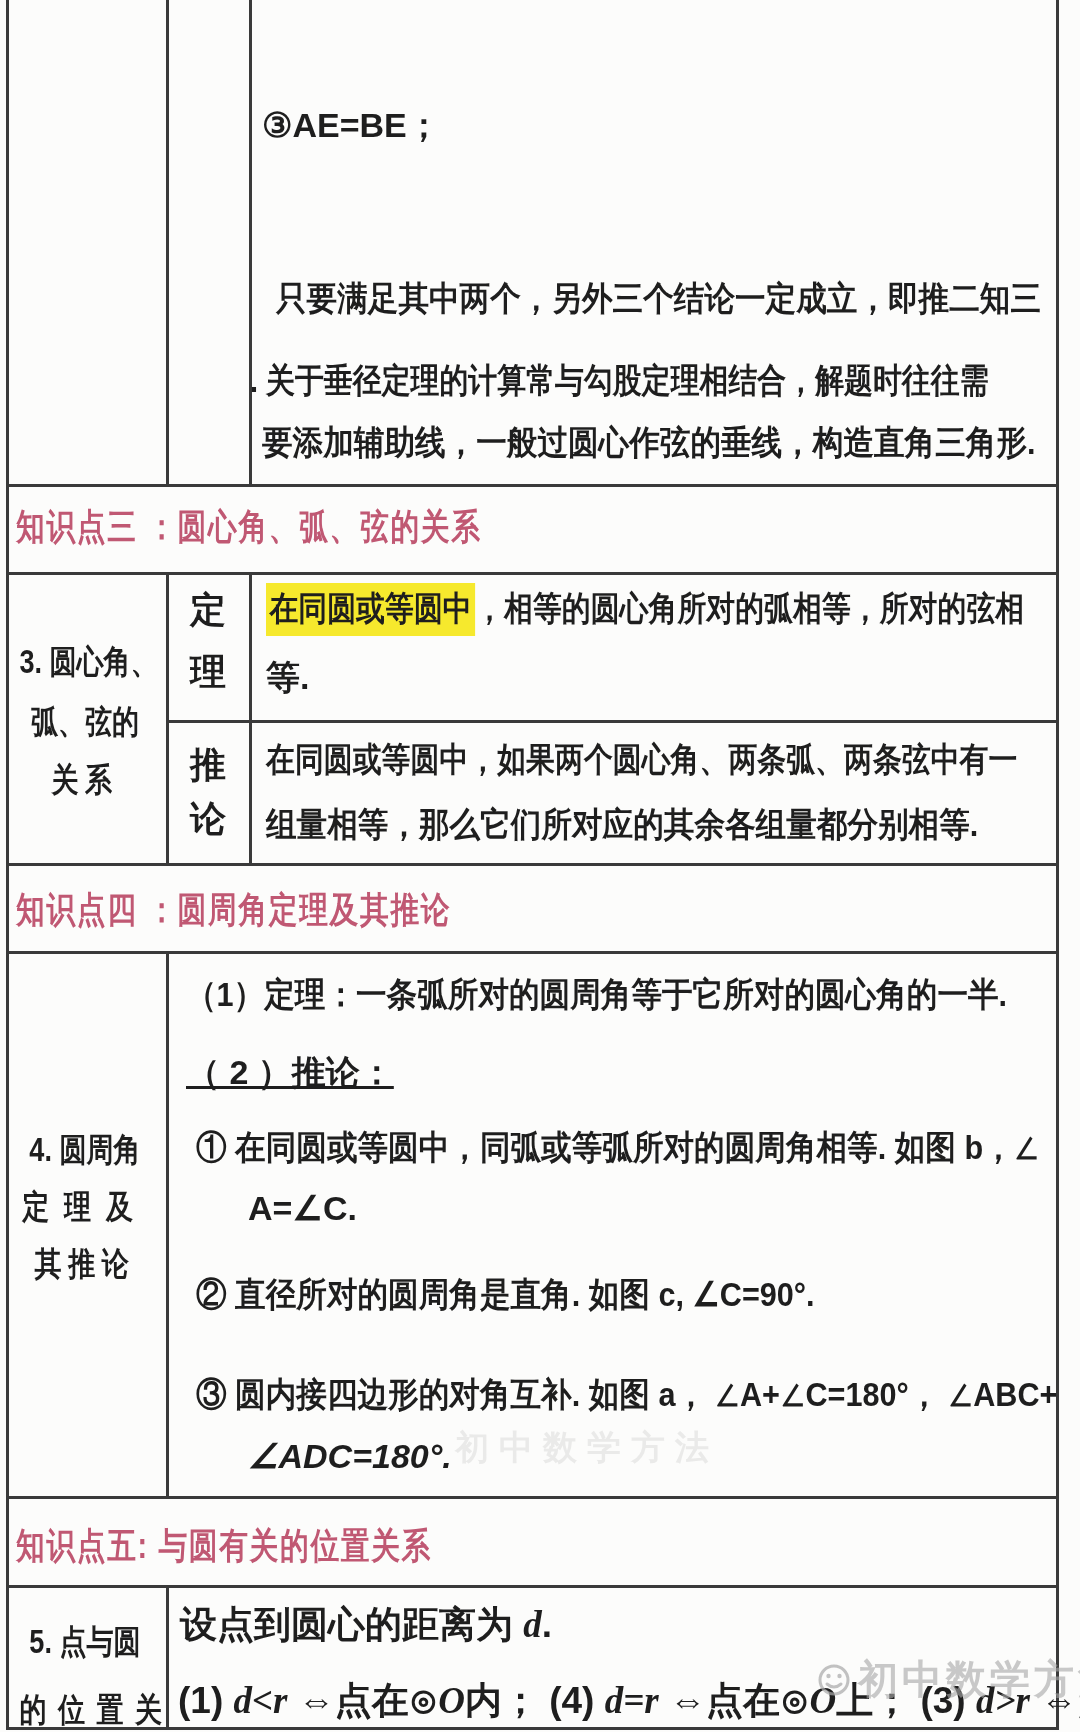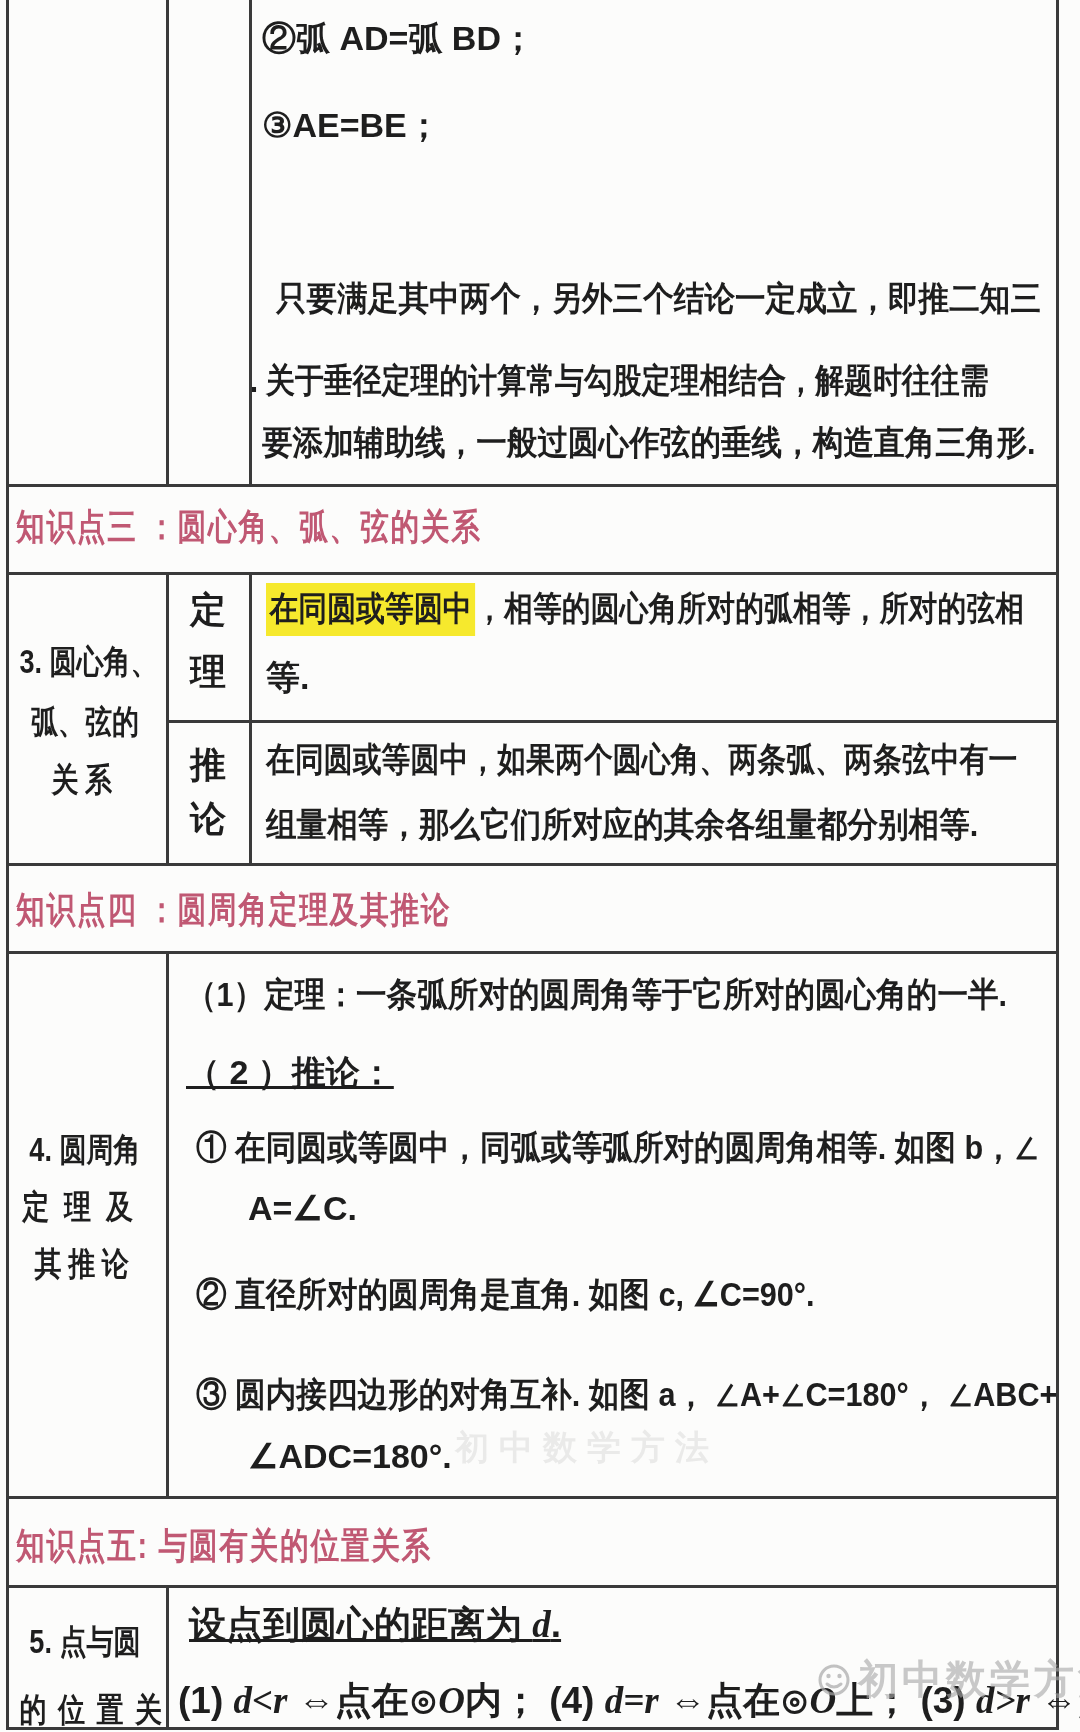--- a/index.html
+++ b/index.html
@@ -54,21 +54,20 @@
   <div class="hline" style="top:951px;"></div>
 
   <div class="vline" style="left:166px; top:951px; height:545px;"></div>
 
   <div class="hline" style="top:1496px;"></div>
   <div class="hline" style="top:1585px;"></div>
 
   <div class="vline" style="left:166px; top:1585px; height:142px;"></div>
   <div class="hline" style="top:1727px;"></div>
 
-  <div class="txt" style="left:262px; top:16px;">②弧 AD=弧 BD；</div>
   <div class="txt" style="left:262px; top:103px;">③AE=BE；</div>
   <div class="txt cx90" style="left:276px; top:276px;">只要满足其中两个，另外三个结论一定成立，即推二知三</div>
   <div class="txt cx85" style="left:250px; top:358px;">. 关于垂径定理的计算常与勾股定理相结合，解题时往往需</div>
   <div class="txt cx90" style="left:262px; top:420px;">要添加辅助线，一般过圆心作弦的垂线，构造直角三角形.</div>
 
   <div class="txt pink cx80" style="left:16px; top:503px;">知识点三 ：圆心角、弧、弦的关系</div>
 
   <div class="lbl" style="top:640px;">3. 圆心角、</div>
   <div class="lbl" style="top:700px;">弧、弦的</div>
   <div class="lbl ls8" style="top:758px;">关系</div>
@@ -90,30 +89,30 @@
   <div class="lbl" style="top:1128px;">4. 圆周角</div>
   <div class="lbl ls18" style="top:1185px;">定理及</div>
   <div class="lbl ls8" style="top:1242px;">其推论</div>
 
   <div class="txt cx90" style="left:186px; top:972px;">（1）定理：一条弧所对的圆周角等于它所对的圆心角的一半.</div>
   <div class="txt" style="left:186px; top:1050px;text-decoration:underline;">（ 2 ）推论：</div>
   <div class="txt cx90" style="left:196px; top:1125px;">① 在同圆或等圆中，同弧或等弧所对的圆周角相等. 如图 b，∠</div>
   <div class="txt" style="left:248px; top:1188px;">A=∠C.</div>
   <div class="txt cx90" style="left:196px; top:1272px;">② 直径所对的圆周角是直角. 如图 c, ∠C=90°.</div>
   <div class="txt cx90" style="left:196px; top:1372px;">③ 圆内接四边形的对角互补. 如图 a， ∠A+∠C=180°， ∠ABC+</div>
-  <div class="txt" style="left:248px; top:1436px;">∠ADC=180°.</div>
+  <div class="txt" style="left:248px; top:1436px;font-style:italic;">∠ADC=180°.</div>
 
   <div class="txt wm-faded" style="left:455px; top:1425px; color:#888;">初中数学方法</div>
 
   <div class="txt pink cx80" style="left:16px; top:1522px;">知识点五: 与圆有关的位置关系</div>
 
   <div class="lbl" style="top:1620px;">5. 点与圆</div>
   <div class="lbl ls14" style="top:1688px;">的位置关</div>
 
-  <div class="txt big" style="left:189px; top:1600px;text-decoration:underline;"><span>设点到圆心的距离为 </span><span class="var">d</span><span>.</span></div>
+  <div class="txt big" style="left:180px; top:1600px;"><span>设点到圆心的距离为 </span><span class="var">d</span><span>.</span></div>
   <div class="txt big" style="left:178px; top:1676px;"><span>(1) </span><span class="var">d&lt;r</span><span> ⇔点在⊙</span><span class="var">O</span><span>内； (4) </span><span class="var">d=r</span><span> ⇔点在⊙</span><span class="var">O</span><span>上； (3) </span><span class="var">d&gt;r</span><span> ⇔点在⊙</span></div>
 
   <div class="wm" style="left:816px; top:1652px;">
     <svg width="36" height="36" viewBox="0 0 36 36">
       <circle cx="18" cy="18" r="14" fill="none" stroke="rgba(168,168,168,0.7)" stroke-width="3"></circle>
       <circle cx="12.5" cy="14" r="2.2" fill="rgba(168,168,168,0.7)"></circle>
       <circle cx="23.5" cy="14" r="2.2" fill="rgba(168,168,168,0.7)"></circle>
       <path d="M11 22 Q18 28 25 22" fill="none" stroke="rgba(168,168,168,0.7)" stroke-width="3" stroke-linecap="round"></path>
     </svg>
     <span>初中数学方法</span>

